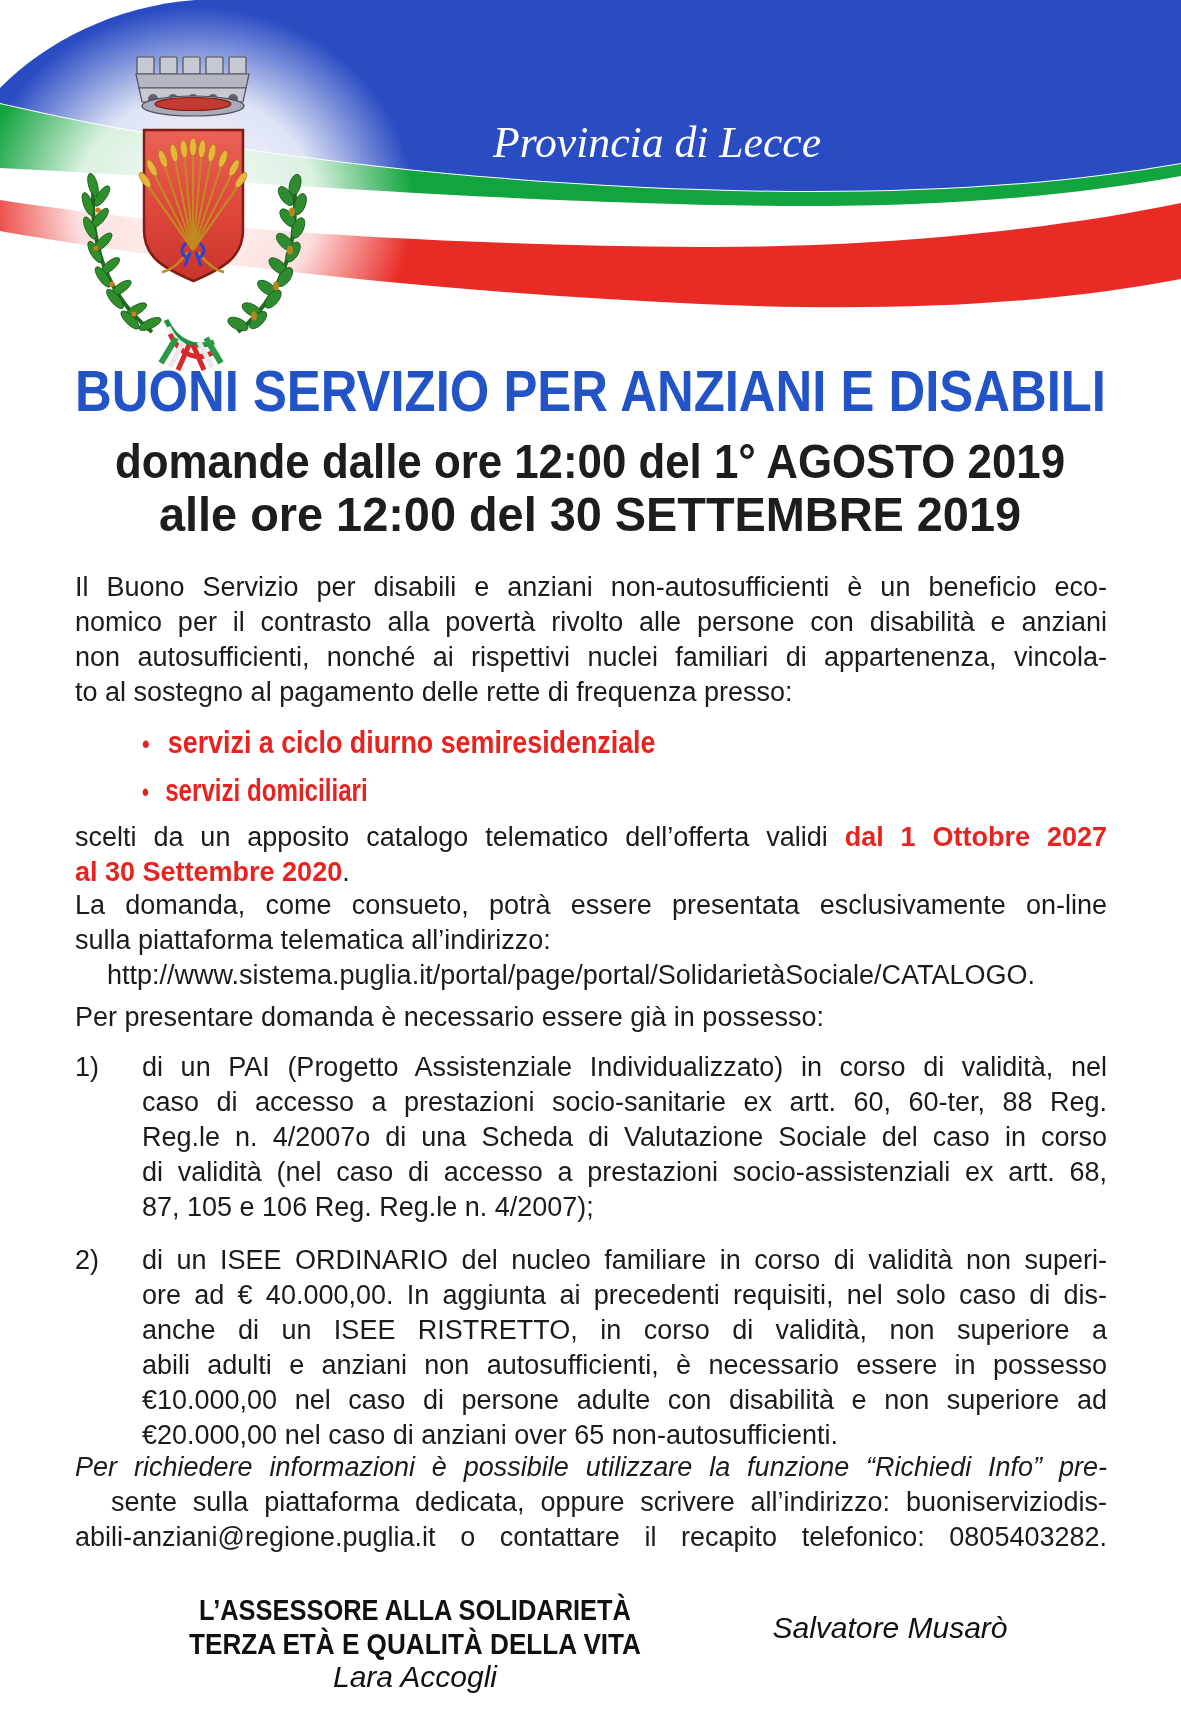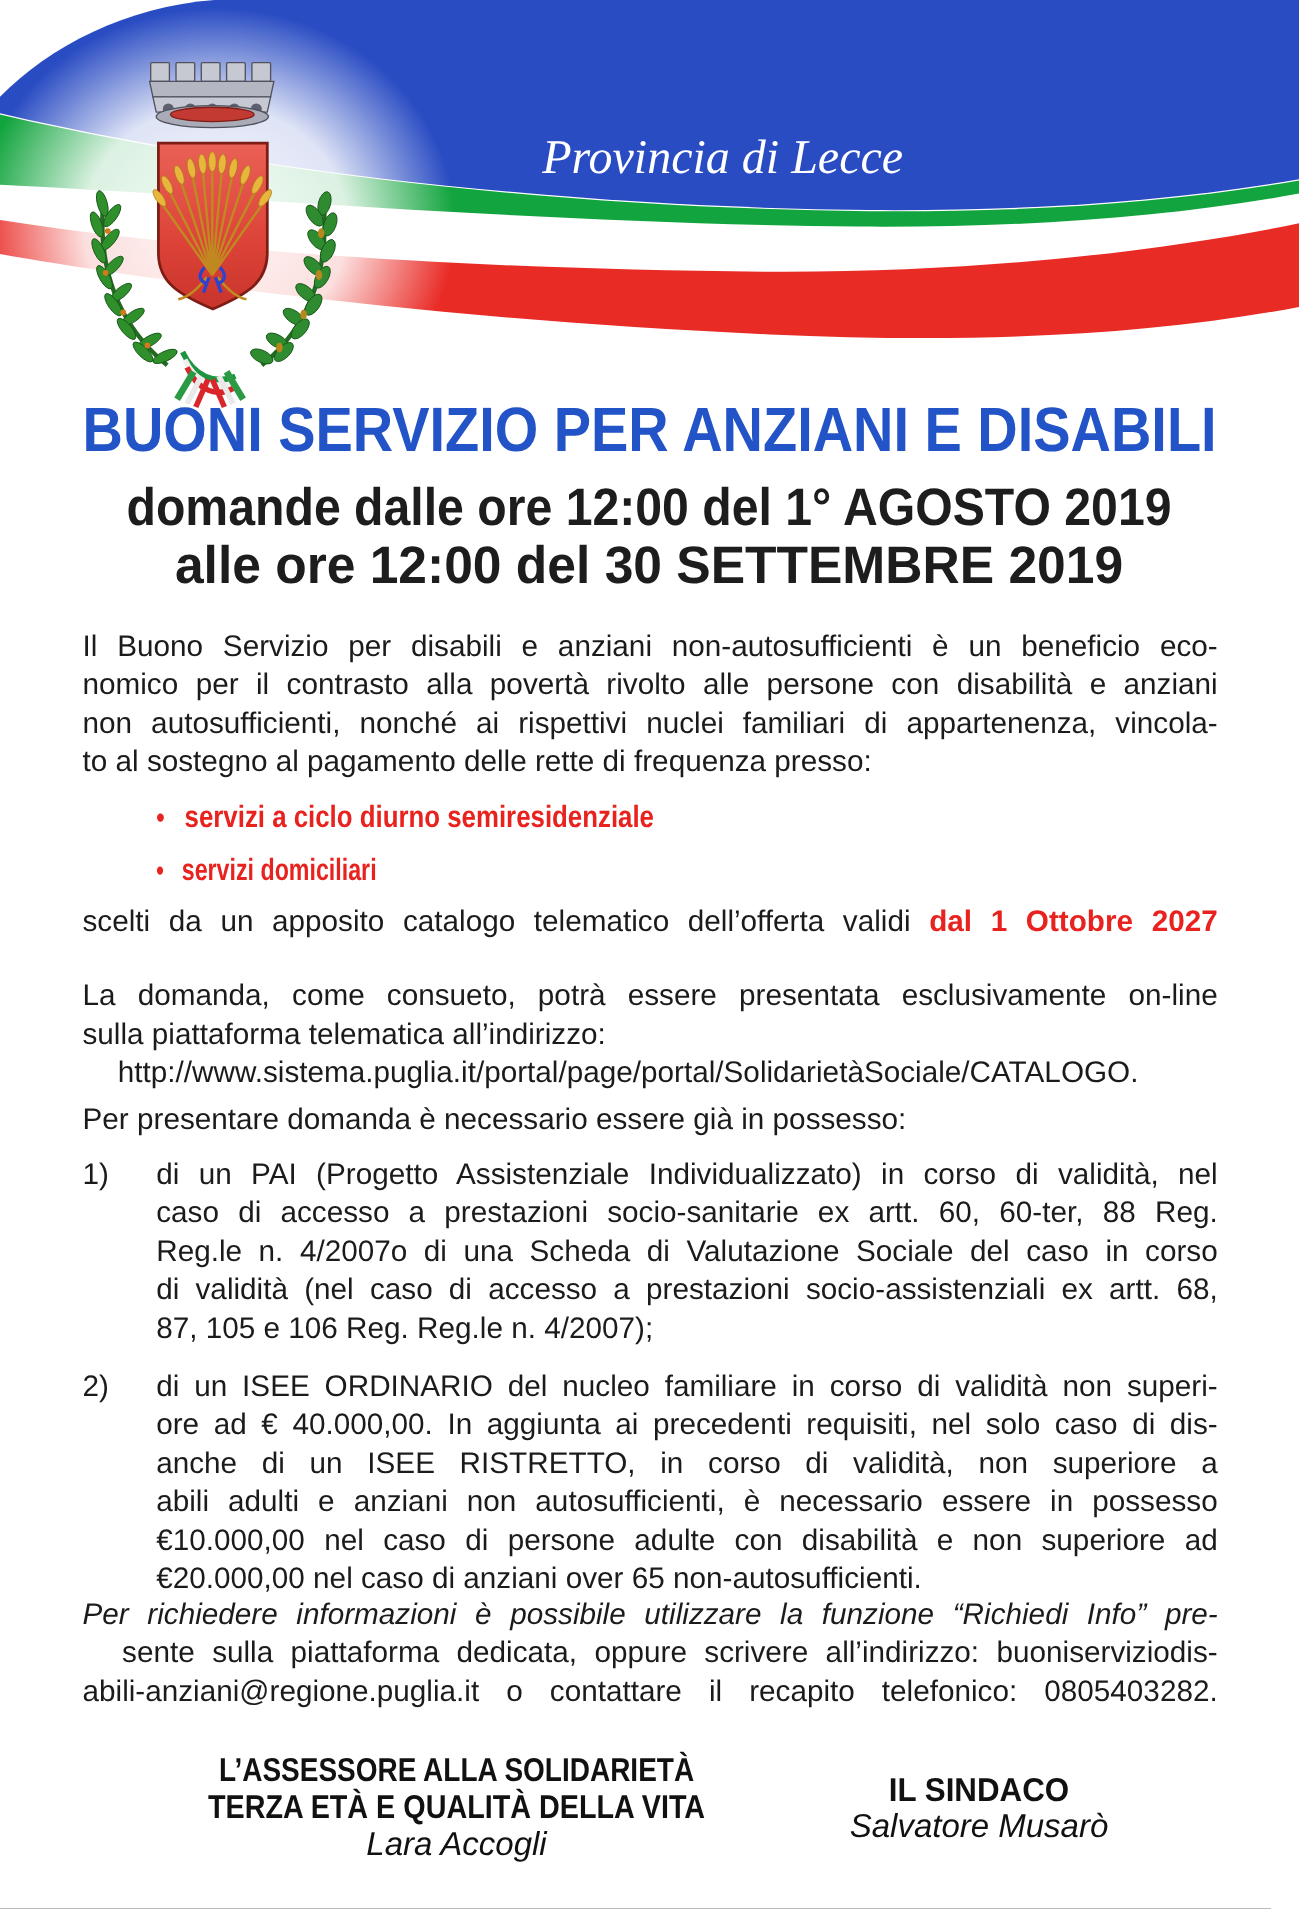--- a/index.html
+++ b/index.html
@@ -21,21 +21,21 @@
   .sub2{position:absolute;left:159px;top:489px;width:862px;height:52px;line-height:52px;
         font-size:48px;font-weight:bold;color:#1d1d1d;white-space:nowrap;}
   
   .block{position:absolute;left:75px;width:1032px;}
   .fitline{position:relative;white-space:nowrap;height:35px;line-height:35px;font-size:27px;}
   .plain{position:relative;white-space:nowrap;height:35px;line-height:35px;font-size:27px;}
   .fit{display:inline-block;transform-origin:0 50%;}
   .indent{margin-left:67px;}
   .num{position:absolute;left:0;top:0;height:35px;line-height:35px;font-size:27px;}
   .red{color:#e8231f;font-weight:bold;}
-  .bullet{position:absolute;font-size:28px;font-weight:bold;color:#e8231f;
+  .bullet{position:absolute;font-size:32px;font-weight:bold;color:#e8231f;
           height:35px;line-height:35px;white-space:nowrap;}
   .bullet .fit::before{content:"\2022\00a0\00a0\00a0";font-size:26px;}
   
   .sigbold{font-size:30px;font-weight:bold;color:#111;}
   .signame{font-size:30px;font-style:italic;color:#111;text-align:center;
            height:34px;line-height:34px;}
   .cfit{position:relative;margin:0 auto;white-space:nowrap;height:34px;line-height:34px;}
 </style>
 </head>
 <body>
@@ -222,20 +222,23 @@
     <span class="fit" style="transform: scaleX(0.838519);">servizi a ciclo diurno semiresidenziale</span>
   </div>
   <div class="bullet" style="left:142px;top:773px;width:213px">
     <span class="fit" style="transform: scaleX(0.753816);">servizi domiciliari</span>
   </div>
 
   <div class="block" style="top:820px">
     <div class="fitline" style="text-align: justify; text-align-last: justify;">
       <span class="fit" style="display: inline;"><span>scelti da un apposito catalogo telematico dell’offerta validi </span><span class="red">dal 1 Ottobre 2027</span></span>
     </div>
+    <div class="plain">
+      <span class="red">al 30 Settembre 2020</span><span>.</span>
+    </div>
   </div>
 
   <div class="block" style="top:888px">
     <div class="fitline" style="text-align: justify; text-align-last: justify;"><span class="fit" style="display: inline;">La domanda, come consueto, potrà essere presentata esclusivamente on-line</span></div>
     <div class="plain">sulla piattaforma telematica all’indirizzo:</div>
     <div class="fitline" style="text-align: justify; text-align-last: justify;"><span class="fit" style="display: inline; margin-left: 32px;">http://www.sistema.puglia.it/portal/page/portal/SolidarietàSociale/CATALOGO.</span></div>
   </div>
 
   <div class="block plain" style="top:1000px">Per presentare domanda è necessario essere già in possesso:</div>
 
@@ -272,21 +275,16 @@
     </div>
     <div style="position:relative;height:33px">
       <div class="cfit sigbold" style="width:452px">
         <span class="fit" style="transform: scaleX(0.871115);">TERZA ETÀ E QUALITÀ DELLA VITA</span>
       </div>
     </div>
     <div class="signame">Lara Accogli</div>
   </div>
 
   <div class="abs" style="left:740px;top:1611px;width:300px">
-    <div style="position:relative;height:33px">
-      <div class="cfit sigbold" style="width:164px">
-        <span class="fit" style="transform: scaleX(0.949091);">IL SINDACO</span>
-      </div>
-    </div>
     <div class="signame">Salvatore Musarò</div>
   </div>
 
 </div>
 
 </body></html>

